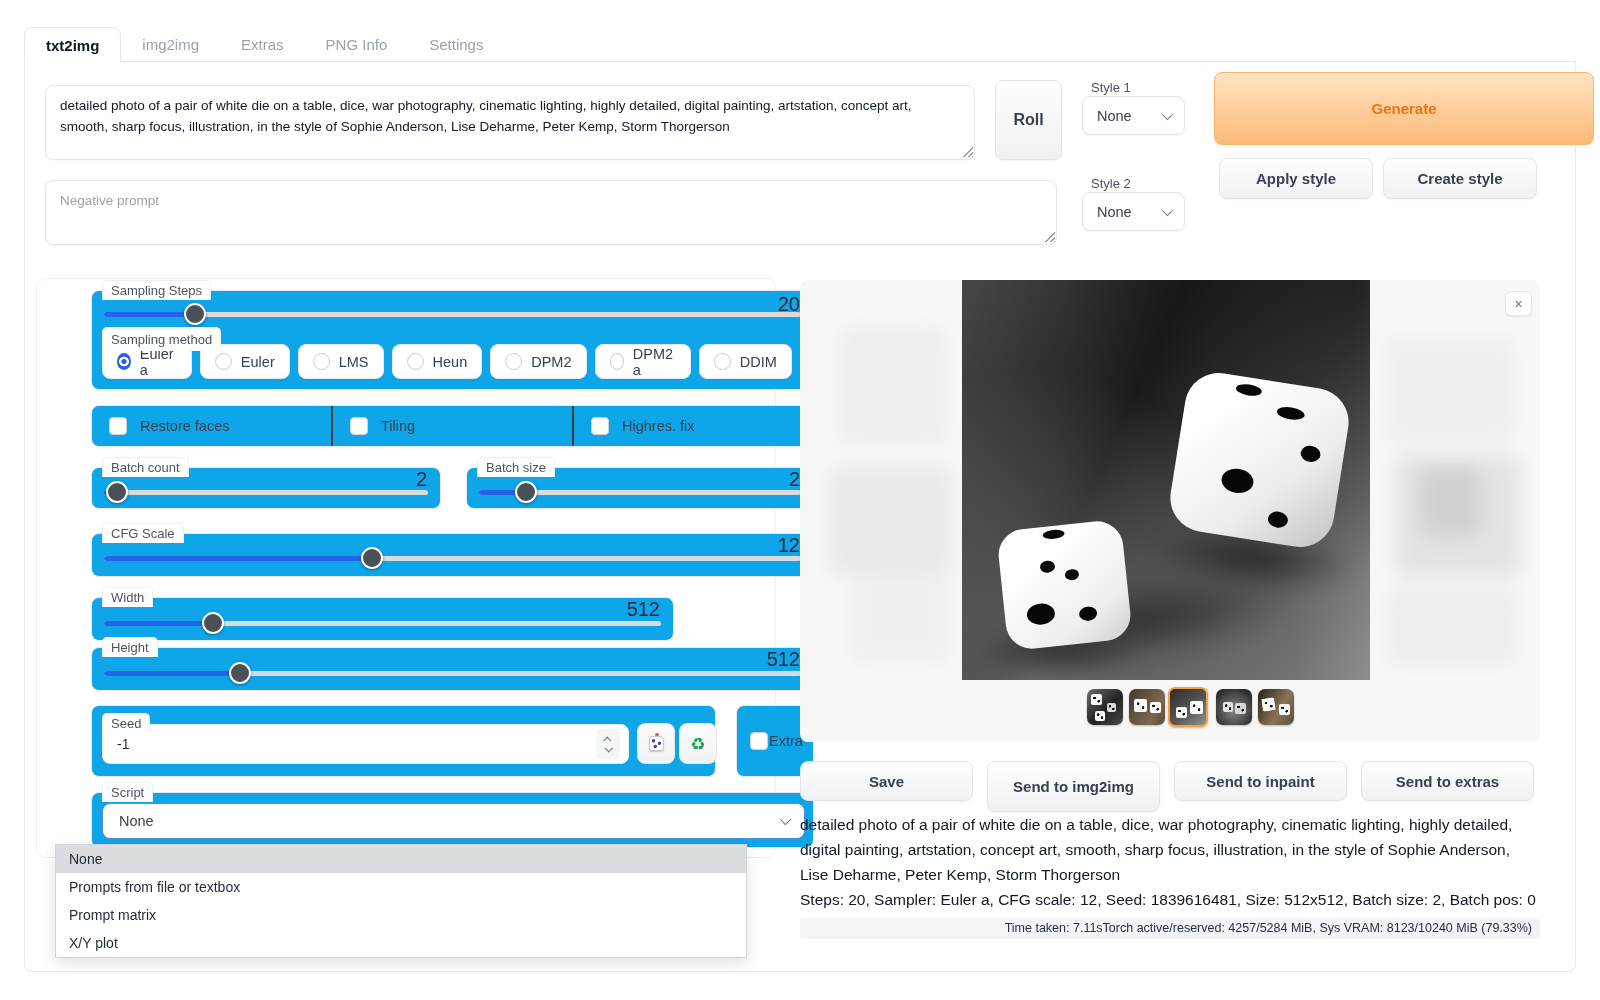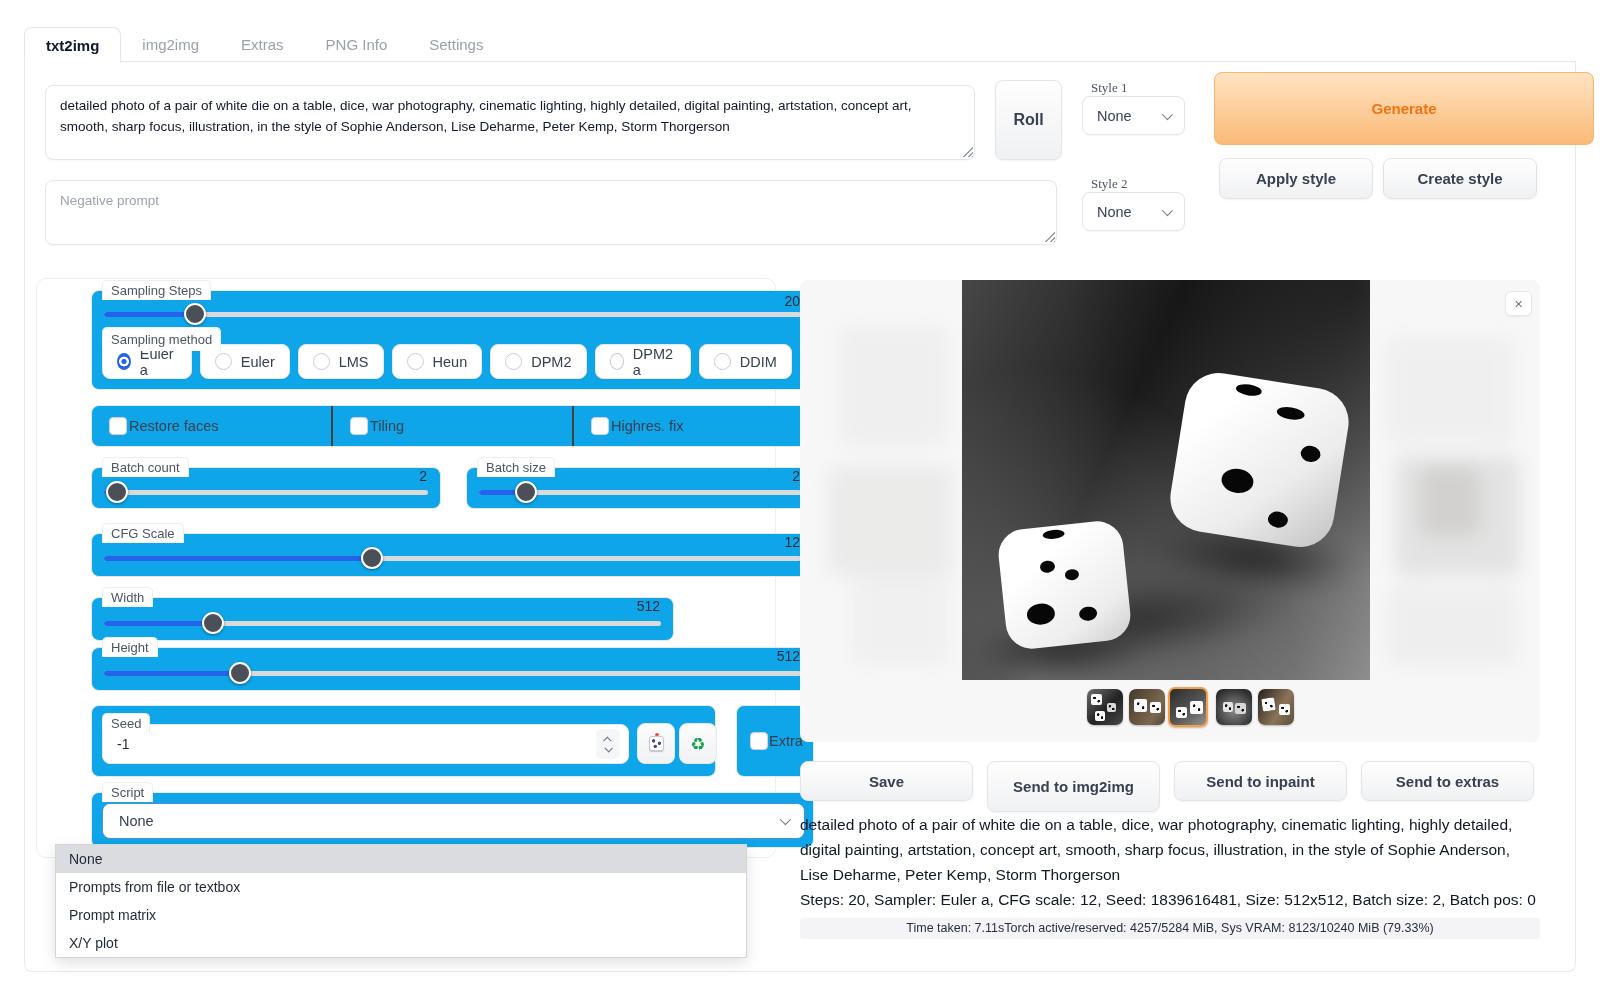--- a/index.html
+++ b/index.html
@@ -33,50 +33,50 @@
     background:linear-gradient(180deg,#ffe3c2 0%,#fbba77 100%); border:1px solid #f9b46d; border-radius:8px;
     color:#ee7413; font-weight:700; font-size:15px; cursor:pointer; }
 
   
   .sel { position:absolute; background:#fff; border:1px solid #e4e6e9; border-radius:8px; display:flex;
     align-items:center; padding:0 14px; font-size:14.5px; color:#374151; cursor:pointer;
     box-shadow:0 1px 2px rgba(0,0,0,.04); }
   .sel .txt { flex:1; }
   .chev { width:8px; height:8px; border-right:1.8px solid #6b7280; border-bottom:1.8px solid #6b7280;
     transform:rotate(45deg) translateY(-2px); }
-  .minilabel { position:absolute; font-size:13px; color:#4b5563;font-family:Liberation Serif, serif; }
+  .minilabel { position:absolute; font-size:13px; color:#4b5563; }
 
   
   .leftbox { position:absolute; left:36px; top:278px; width:740px; height:580px;
     border:1px solid #efeff1; border-radius:10px; background:#fff; }
   .grp { position:absolute; border:1px solid #e7e8ea; border-radius:8px; background:#0ea5e9;margin-left:46px; }
   .chip { position:absolute; top:-11px; left:10px; background:#fff; border:1px solid #eceef0; border-bottom:none;
     border-radius:5px 5px 0 0; padding:3px 8px; font-size:13px; color:#4b5563; line-height:1; z-index:2; }
   .chip2 { position:absolute; left:10px; background:#fff; border:1px solid #eceef0; border-bottom:none;
     border-radius:5px 5px 0 0; padding:5px 8px; font-size:13px; color:#4b5563; line-height:1; z-index:2; }
-  .gval { position:absolute; top:2px; right:13px; font-size:14px; color:#1f2937; }
+  .gval { position:absolute; top:2px; right:13px; font-size:20px; color:#1f2937; }
 
   
   .slider { position:absolute; left:12px; right:12px; height:22px; cursor:pointer; }
   .track { position:absolute; left:0; right:0; top:9px; height:5px; border-radius:3px; background:#d8dadd; }
   .fill { position:absolute; left:0; top:0; bottom:0; background:#2563eb; border-radius:3px; }
   .sthumb { position:absolute; top:0; width:22px; height:22px; border-radius:50%; background:#4b5058;
     border:2px solid #fff; box-shadow:0 1px 3px rgba(0,0,0,.4); transform:translateX(-50%); cursor:grab; }
 
   
   .radiorow { position:absolute; left:10px; right:10px; display:flex; gap:8px; }
   .ritem { display:flex; align-items:center; gap:9px; padding:0 14px; height:35px; background:#fff;
     border:1px solid #e7e8ea; border-radius:8px; font-size:14.5px; color:#374151; font-weight:500; cursor:pointer;
     box-shadow:0 1px 2px rgba(0,0,0,.04); }
   .rdot { width:17px; height:17px; border-radius:50%; border:1px solid #c8ccd2; background:#fff; }
   .rdot.on { border:none; background:radial-gradient(circle, #2563eb 0 2.2px, #fff 3px 4.6px, #2563eb 5.2px 100%); }
   .cb { width:18px; height:18px; border:1px solid #cfd3d8; border-radius:4px; background:#fff;
     box-shadow:inset 0 1px 2px rgba(0,0,0,.05); cursor:pointer; flex:none; }
   .cellrow { display:flex; height:100%; align-items:center; }
-  .cell { flex:1; display:flex; align-items:center; gap:2px; padding-left:17px; height:100%;
+  .cell { flex:1; display:flex; align-items:center; gap:13px; padding-left:17px; height:100%;
     font-size:14.5px; color:#374151; font-weight:500; }
   .cell + .cell { border-left:2px solid #404040; }
 
   
   .seedinput { position:absolute; left:10px; top:18px; width:527px; height:40px; border:1px solid #e6e7ea;
     border-radius:8px; font-size:14px; color:#1f2937; padding:0 40px 0 14px;
     font-family:"Liberation Sans","DejaVu Sans",sans-serif; outline:none; }
   .stepper { position:absolute; left:504px; top:23px; width:24px; height:30px; background:#f5f6f7;
     border-radius:5px; display:flex; flex-direction:column; align-items:center; justify-content:center; gap:3px; cursor:pointer; }
   .stepper i { width:6px; height:6px; border-right:1.6px solid #6b7280; border-bottom:1.6px solid #6b7280; }
@@ -121,21 +121,21 @@
     box-shadow:0 1px 2px rgba(0,0,0,.25); }
   .thumb.selected { top:687px; width:40px; height:40px; border:2px solid #f59e42; }
   .md { position:absolute; background:#fafafa; border-radius:2px;
     background-image:radial-gradient(circle at 32% 36%, #111 0 1.1px, transparent 1.5px),
       radial-gradient(circle at 70% 66%, #111 0 1.1px, transparent 1.5px); }
 
   
   .resultbox { position:absolute; left:800px; top:812px; width:740px; }
   .rprompt { font-size:15.5px; line-height:1.62; color:#101826; font-weight:500; }
   .rparams { font-size:15.5px; line-height:1.55; color:#101826; font-weight:500; margin-top:1px; }
-  .rfoot { display:flex; justify-content:center; margin-top:6px; background:#f4f4f6; border-radius:3px;
+  .rfoot { display:flex; justify-content:flex-end; margin-top:6px; background:#f4f4f6; border-radius:3px;
     padding:3px 8px 4px 8px; font-size:12.5px; color:#27303f; font-weight:500; }
 </style>
 </head>
 <body>
 
 <div class="page">
 
   <div class="contentbox"></div>
   <div class="tabline"></div>
   <div class="tabbar">

